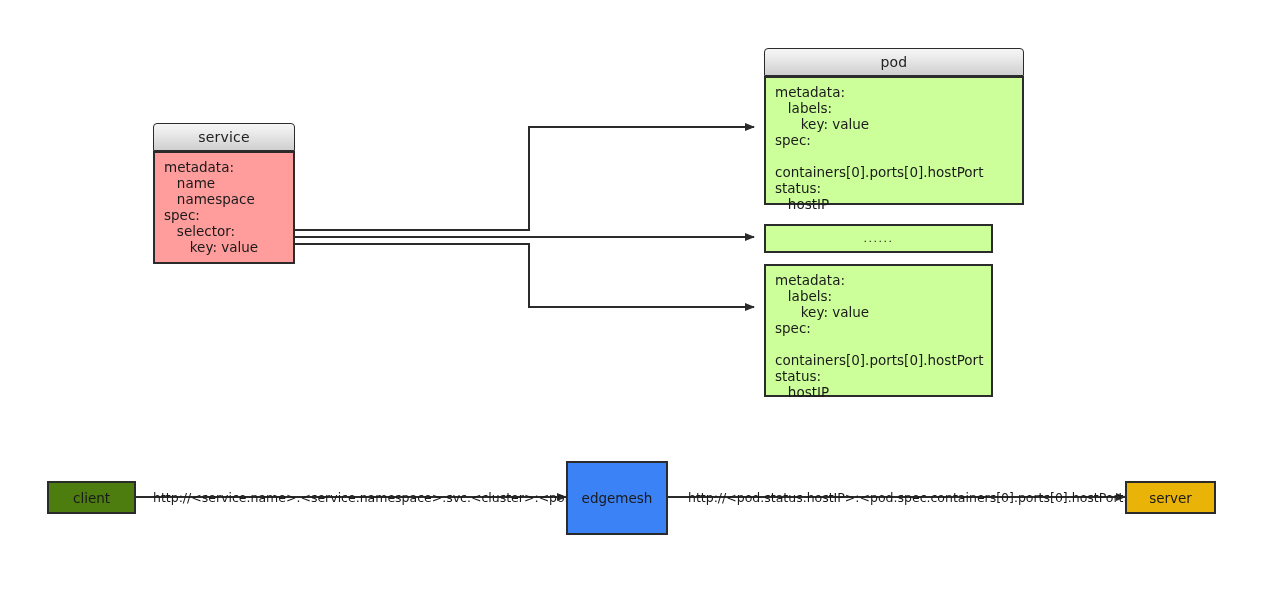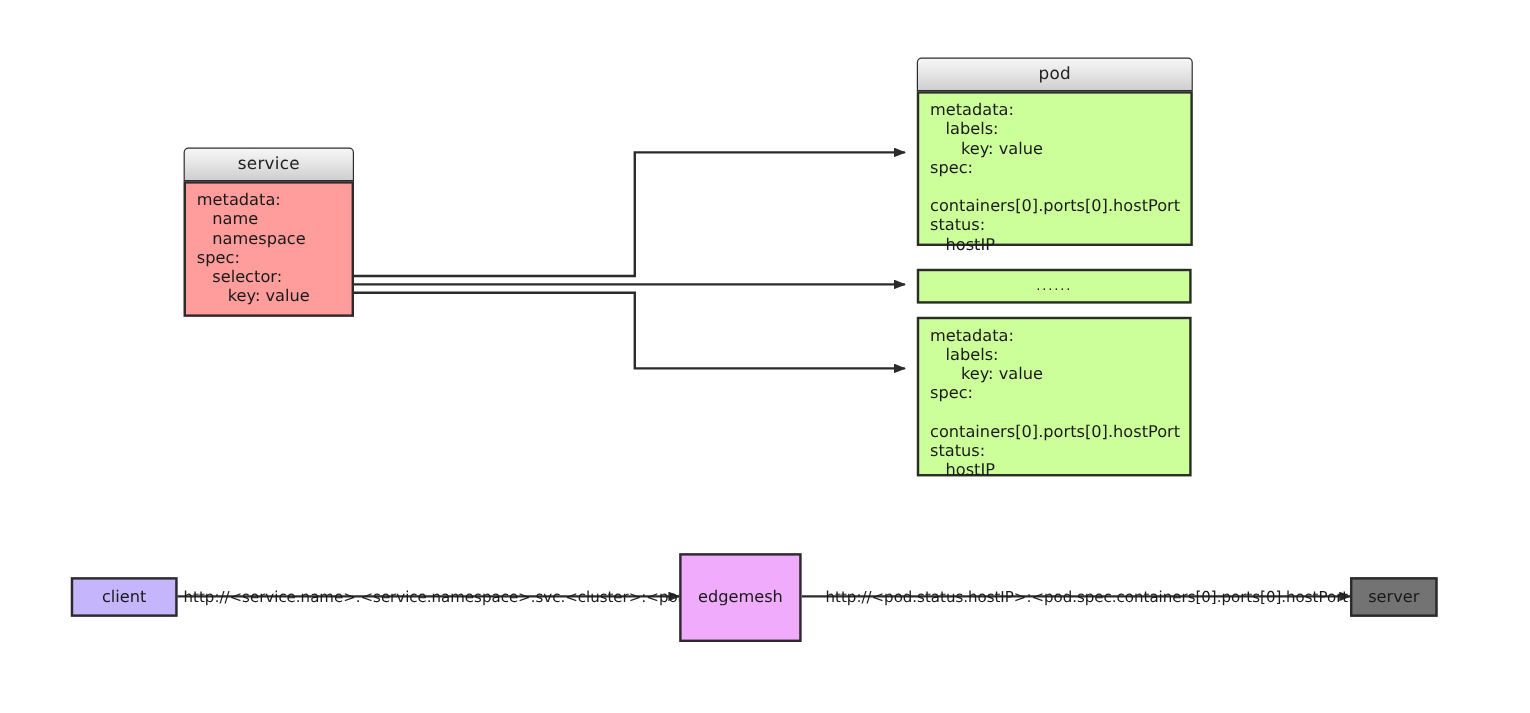--- a/index.html
+++ b/index.html
@@ -50,21 +50,21 @@
     font-size: 13.5px;
     line-height: 16px;
     white-space: pre;
     color: #1a1a1a;
   }
 
   
   #service-box   { left: 153px; top: 106px; width: 142px; margin-top: 17px; }
   #service-box .uml-body { background: #ff9c9c; height: 113px; }
 
-  #pod-box-1     { left: 764px; top: 48px;  width: 230px; }
+  #pod-box-1     { left: 764px; top: 48px;  width: 260px; }
   #pod-box-1 .uml-body { background: #ccff99; height: 129px; }
 
   #pod-box-2 {
     position: absolute;
     box-sizing: border-box;
     left: 764px; top: 224px; width: 229px; height: 29px;
     background: #ccff99;
     border: 2px solid #2b2b2b;
     display: flex;
     align-items: center;
@@ -91,23 +91,23 @@
   .flow-node {
     position: absolute;
     box-sizing: border-box;
     border: 2px solid #2b2b2b;
     display: flex;
     align-items: center;
     justify-content: center;
     font-size: 13.5px;
     color: #1a1a1a;
   }
-  #client-node   { left: 47px;   top: 481px; width: 89px;  height: 33px; background: #c4b5fd; margin-left: 12px; }
-  #edgemesh-node { left: 566px;  top: 461px; width: 102px; height: 74px; background: #f0abfc; }
-  #server-node   { left: 1125px; top: 481px; width: 73px;  height: 33px; background: #737373; }
+  #client-node   { left: 47px;   top: 481px; width: 89px;  height: 33px; background: #4d7c0f; }
+  #edgemesh-node { left: 566px;  top: 461px; width: 102px; height: 74px; background: #3b82f6; }
+  #server-node   { left: 1125px; top: 481px; width: 91px;  height: 33px; background: #eab308; }
 
   .edge-label {
     position: absolute;
     font-size: 12.5px;
     color: #1a1a1a;
     white-space: nowrap;
     line-height: 14px;
   }
   #label-left  { left: 153px; top: 491px; }
   #label-right { left: 688px; top: 491px; }

